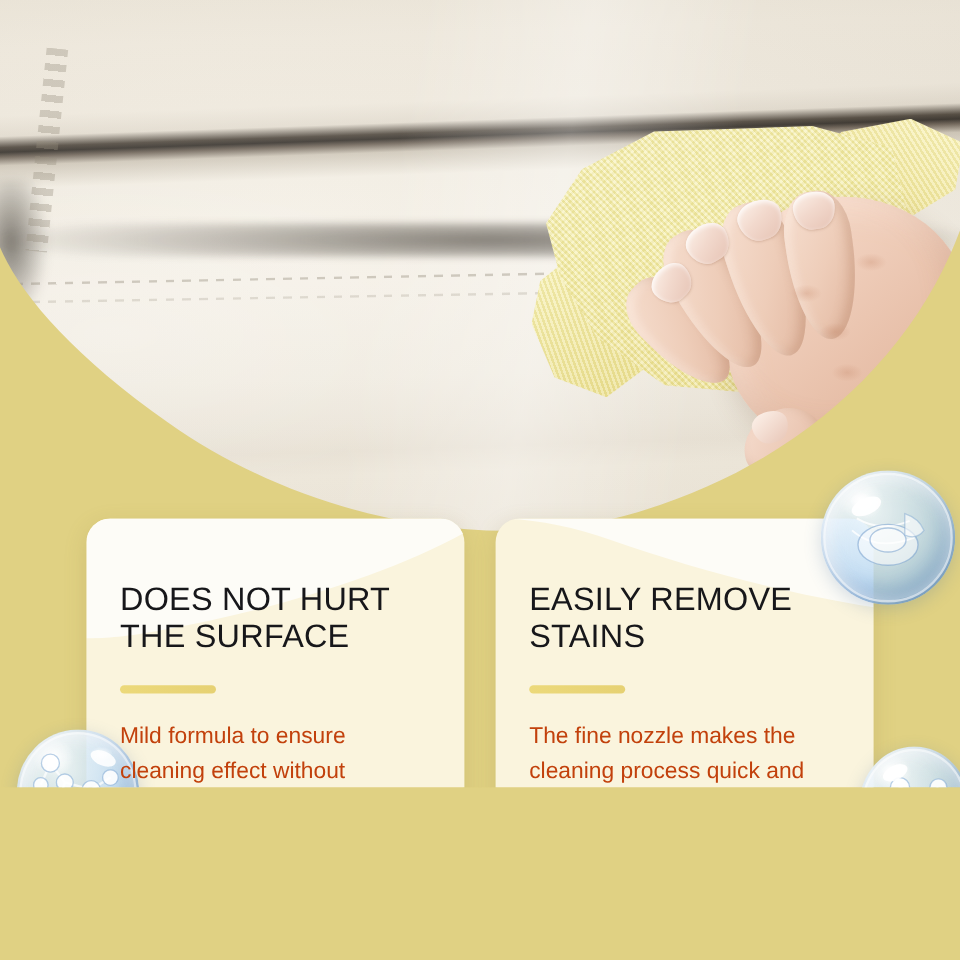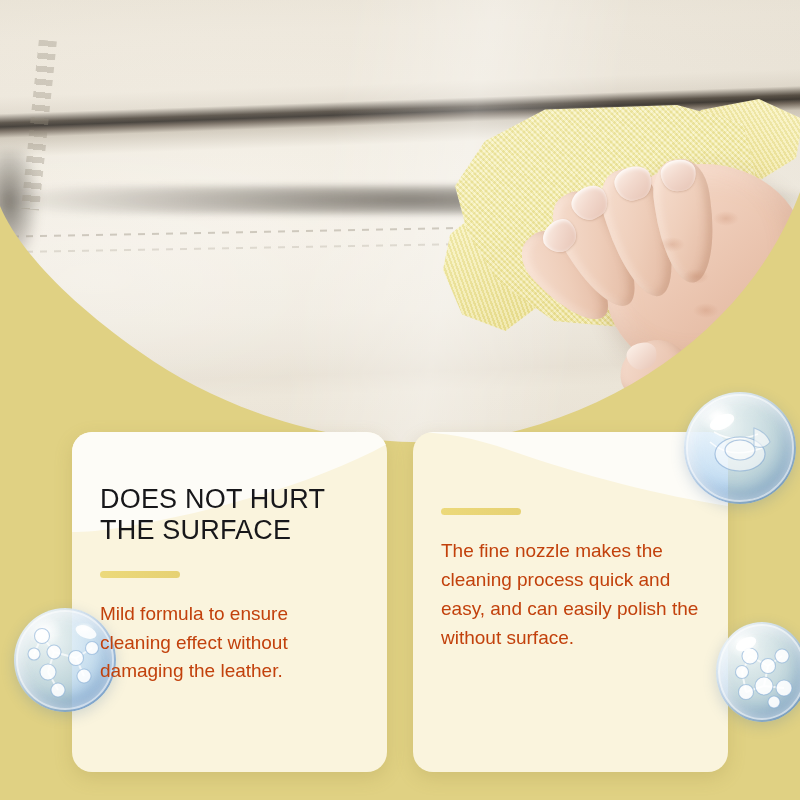--- a/index.html
+++ b/index.html
@@ -5,21 +5,21 @@
 <style>
   * { margin:0; padding:0; box-sizing:border-box; }
   html,body { width:800px; height:800px; overflow:hidden; }
   body {
     font-family:"Liberation Sans", sans-serif;
     background:#e0d183;
     position:relative;
   }
   #stage {
     position:absolute; inset:0;
-    width:800px; height:800px;
+    width:800px; height:656px;
     background:#e0d183;
     overflow:hidden;
   }
 
   
   .photo-mask {
     position:absolute;
     left:0; top:0;
     width:800px; height:480px;
     overflow:hidden;
@@ -296,20 +296,22 @@
         <h2>DOES NOT HURT
 THE SURFACE</h2>
         <div class="accent-bar"></div>
         <p>Mild formula to ensure cleaning effect without damaging the leather.</p>
       </div>
     </div>
 
     <div class="card" id="card-easily-remove">
       <div class="card-curve-tint"></div>
       <div class="card-inner">
+        <h2>EASILY REMOVE
+STAINS</h2>
         <div class="accent-bar"></div>
         <p>The fine nozzle makes the cleaning process quick and easy, and can easily polish the without surface.</p>
       </div>
     </div>
 
   </div>
 
   <div class="bubble" id="bubble-nozzle">
     <div class="ball"></div>
     <svg viewBox="0 0 112 112">

